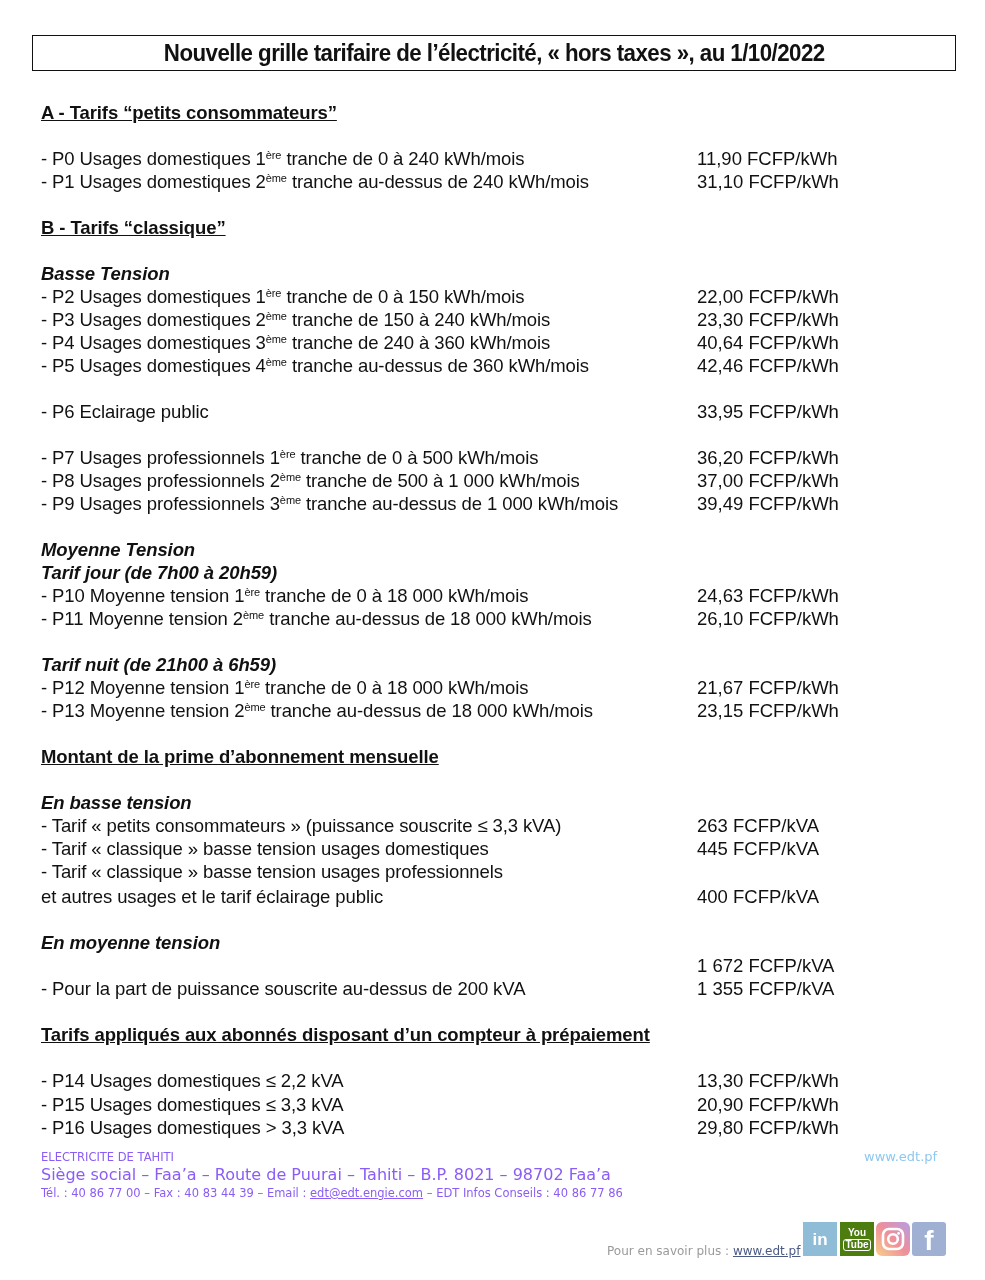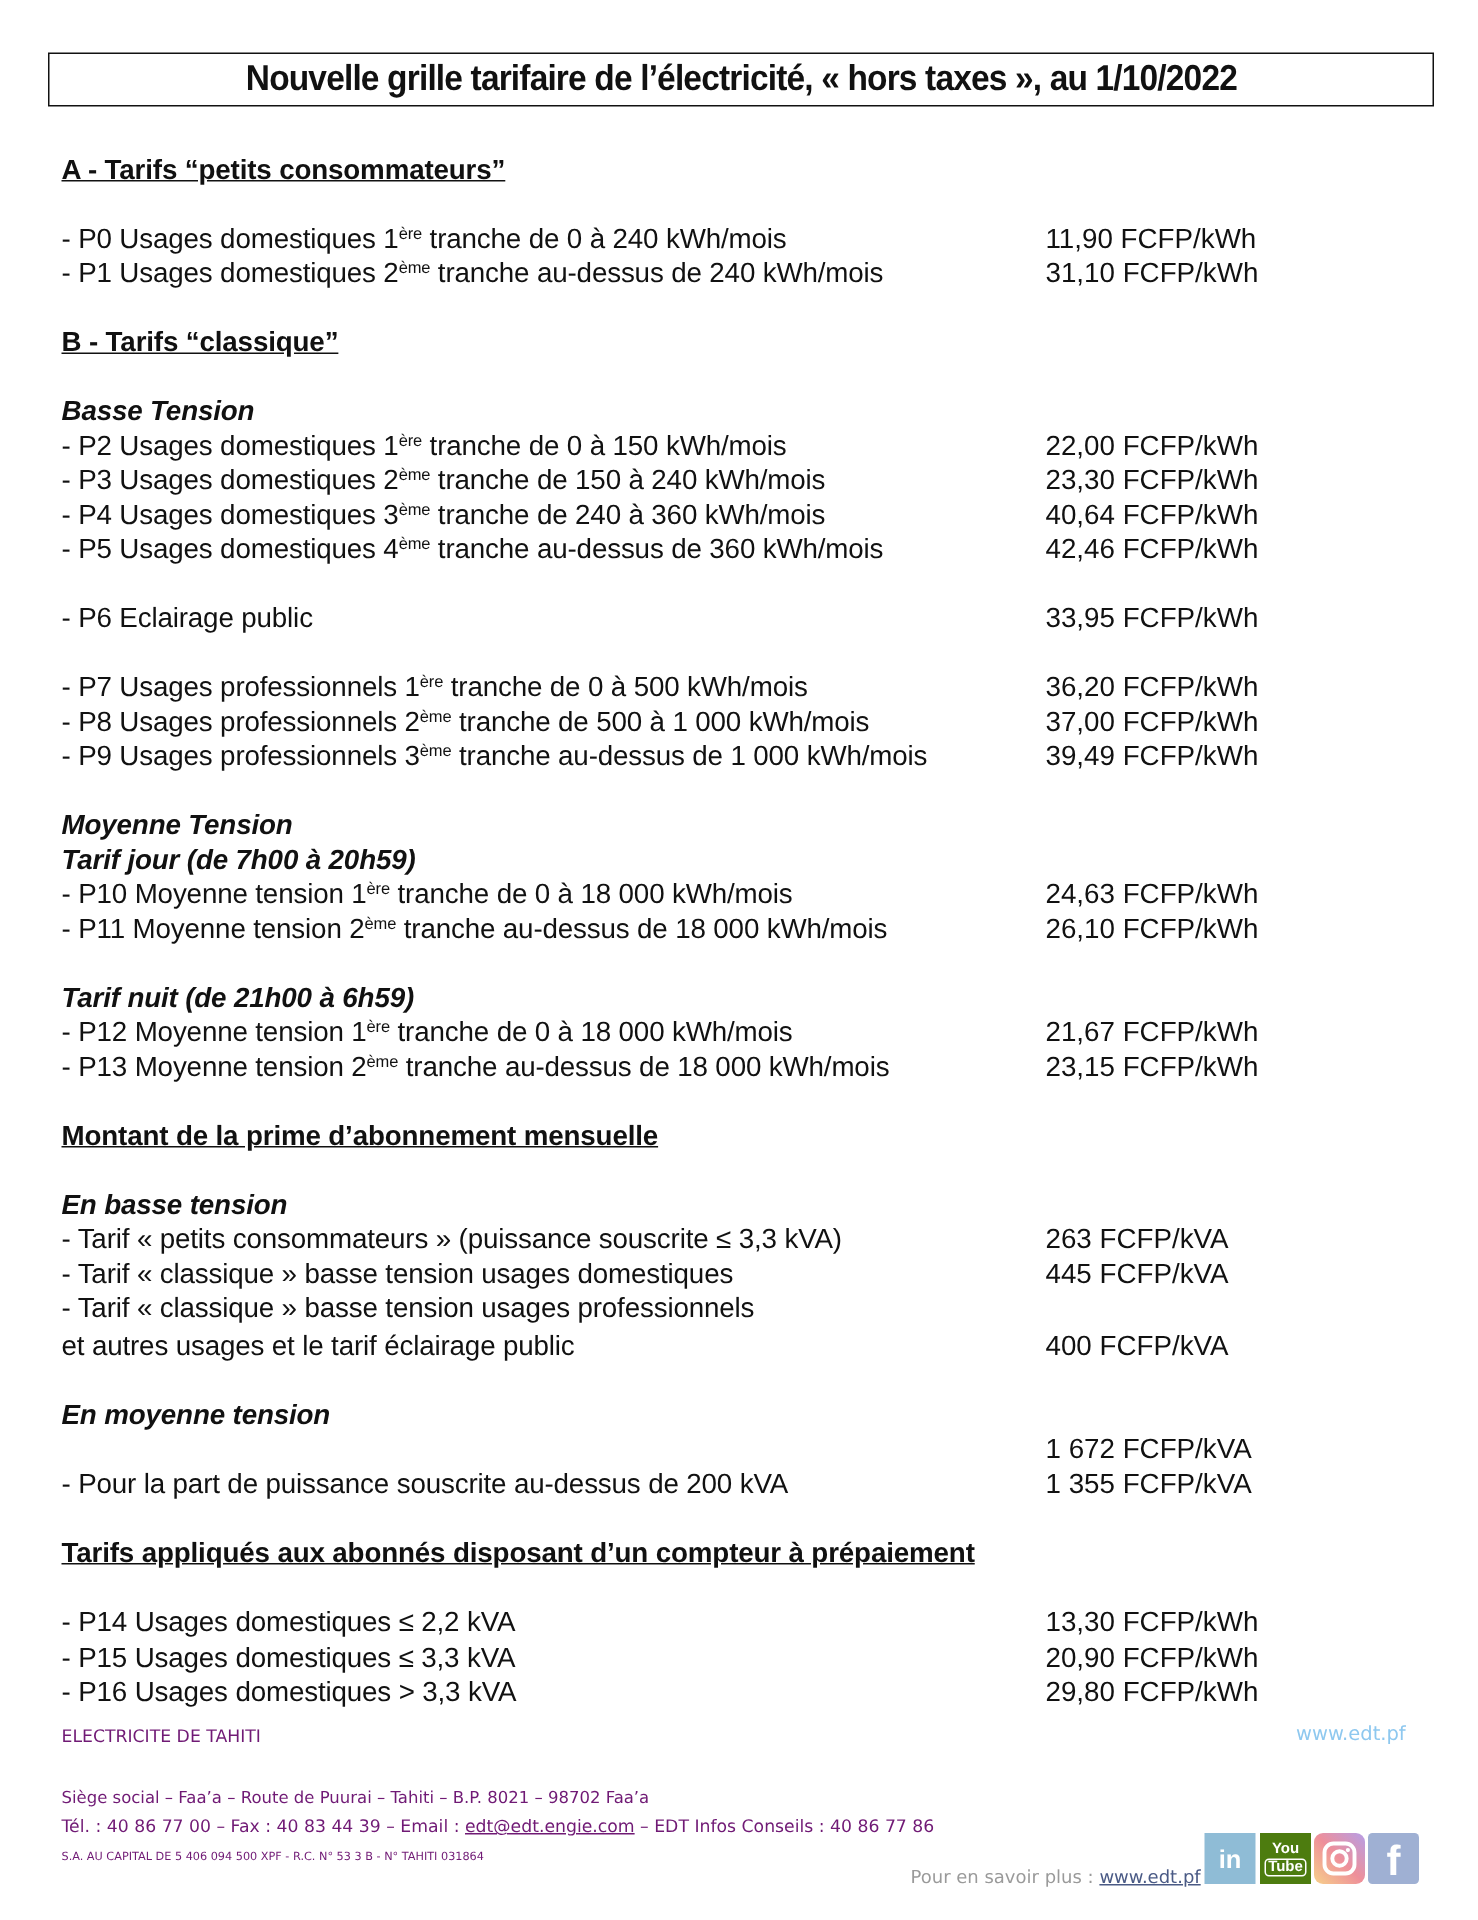--- a/index.html
+++ b/index.html
@@ -21,23 +21,23 @@
       position: relative; height: 23px; line-height: 23px; font-size: 18.5px;
       white-space: nowrap;
     }
     .line .label { position: absolute; left: 0; top: 0; letter-spacing: -0.1px; }
     .line .value { position: absolute; left: 656px; top: 0; }
     .gap { height: 23px; }
     .section-head { font-weight: bold; text-decoration: underline; letter-spacing: -0.2px; }
     .sub-head { font-weight: bold; font-style: italic; }
     sup { font-size: 11px; line-height: 0; vertical-align: 6px; }
 
-    .footer { position: absolute; left: 41px; top: 1148px; font-family: "DejaVu Sans", sans-serif; color: #701a75; }
+    .footer { position: absolute; left: 41px; top: 1148px; font-family: "DejaVu Sans", sans-serif; color: #8b5cf6; }
     .footer .f1 { font-size: 11.5px; line-height: 18px; white-space: nowrap; }
-    .footer .f2 { font-size: 11px; line-height: 18px; white-space: nowrap; margin-top: 24px; }
+    .footer .f2 { font-size: 16px; line-height: 18px; white-space: nowrap; }
     .footer .f3 { font-size: 11.5px; line-height: 18px; white-space: nowrap; }
     .footer .f4 { font-size: 7.5px; line-height: 12px; margin-top: 6px; white-space: nowrap; }
     .footer .email { text-decoration: underline; }
     .site-top {
       position: absolute; left: 864px; top: 1149px; font-size: 13px; color: #8ec8ef;
       font-family: "DejaVu Sans", sans-serif;
     }
     .more {
       position: absolute; left: 607px; top: 1244px; font-size: 12px; color: #9a9a9a;
       font-family: "DejaVu Sans", sans-serif; white-space: nowrap;
@@ -195,21 +195,20 @@
   <div class="line">
     <span class="label">- P16 Usages domestiques &gt; 3,3 kVA</span>
     <span class="value">29,80 FCFP/kWh</span>
   </div>
 </div>
 
 <div class="footer">
   <div class="f1">ELECTRICITE DE TAHITI</div>
   <div class="f2">Siège social – Faa’a – Route de Puurai – Tahiti – B.P. 8021 – 98702 Faa’a</div>
   <div class="f3"><span>Tél. : 40 86 77 00 – Fax : 40 83 44 39 – Email : </span><span class="email">edt@edt.engie.com</span><span> – EDT Infos Conseils : 40 86 77 86</span></div>
-  <div class="f4">S.A. AU CAPITAL DE 5 406 094 500 XPF - R.C. N° 53 3 B - N° TAHITI 031864</div>
 </div>
 <div class="site-top">www.edt.pf</div>
 
 <div class="more">
   <span>Pour en savoir plus : </span><span class="link">www.edt.pf</span>
 </div>
 
 <div class="social s-in">
   <span style="color:#fff;font-weight:bold;font-size:17px;font-family:'Liberation Sans',sans-serif;line-height:1;">in</span>
 </div>

